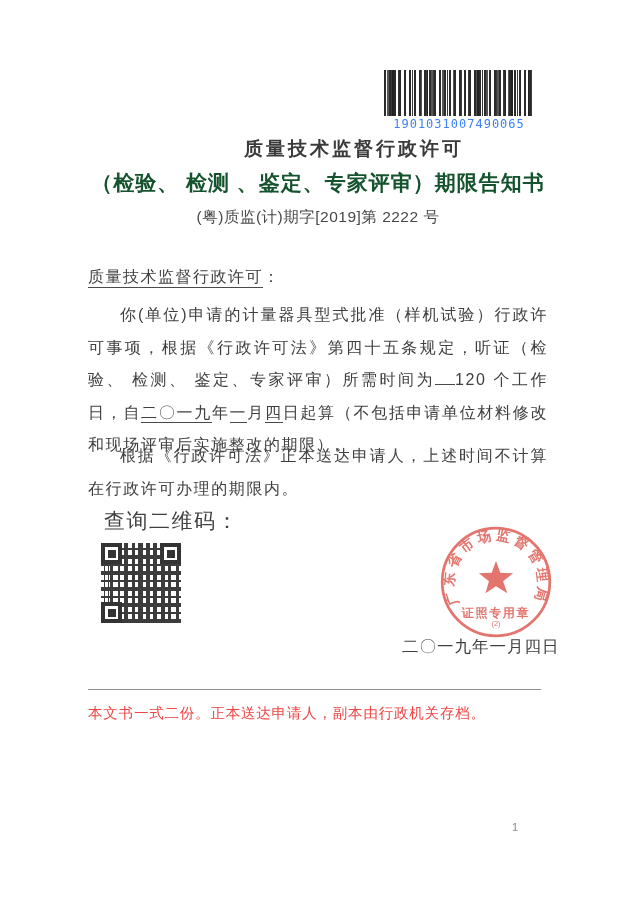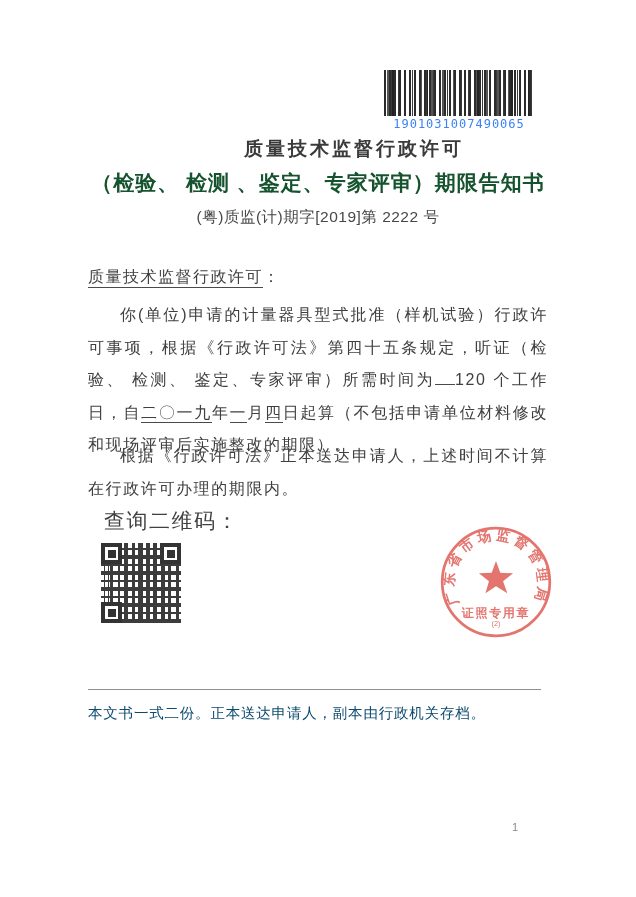--- a/index.html
+++ b/index.html
@@ -55,21 +55,21 @@
   .finder::after{content:"";position:absolute;left:2.5px;top:2.5px;width:8px;height:8px;background:#333;}
   .finder.tl{left:0;top:0;}
   .finder.tr{right:0;top:0;}
   .finder.bl{left:0;bottom:0;}
   
   .stamp{position:absolute;left:438px;top:524px;width:116px;height:116px;
     opacity:0.82;mix-blend-mode:multiply;z-index:2;}
   
   .issue-date{position:absolute;left:402px;top:636px;font-size:16.5px;letter-spacing:1px;z-index:1;}
   .divider{position:absolute;left:88px;top:689px;width:453px;height:1px;background:#8f8f8f;}
-  .footer-note{position:absolute;left:88px;top:704px;font-size:14.5px;letter-spacing:0.8px;color:#0c4a6e;}
+  .footer-note{position:absolute;left:88px;top:704px;font-size:14.5px;letter-spacing:0.8px;color:#ef4444;}
   .page-number{position:absolute;left:512px;top:821px;font-size:11px;color:#8a8a8a;}
 </style>
 </head>
 <body>
 
 <div class="page">
 
   <div class="barcode-wrap">
     <div class="barcode-bars"></div>
     <div class="barcode-number">1901031007490065</div>
@@ -102,18 +102,19 @@
     <circle cx="55" cy="55" r="51" fill="none" stroke="#dd564e" stroke-width="2.6"></circle>
     <path id="seal-arc" d="M 20.4 75 A 40 40 0 1 1 89.6 75" fill="none"></path>
     <text fill="#dd564e" font-size="13" font-weight="bold" letter-spacing="3" font-family="'Liberation Sans','DejaVu Sans',sans-serif">
       <textPath href="#seal-arc" startOffset="0" textLength="166" lengthAdjust="spacing">广东省市场监督管理局</textPath>
     </text>
     <path fill="#dd564e" d="M55,35 L59.1,46.3 L71.2,46.7 L61.7,54.2 L65.75,65.75 L55,59 L45,65.75 L48.3,54.2 L38.8,46.7 L50.9,46.3 Z"></path>
     <text x="55" y="88" text-anchor="middle" fill="#dd564e" font-size="11.5" font-weight="bold" letter-spacing="1.5" font-family="'Liberation Sans','DejaVu Sans',sans-serif">证照专用章</text>
     <text x="55" y="97" text-anchor="middle" fill="#dd564e" font-size="7" font-family="'Liberation Sans','DejaVu Sans',sans-serif">(2)</text>
   </svg>
 
+  <div class="issue-date">二〇一九年一月四日</div>
 
   <div class="divider"></div>
   <div class="footer-note">本文书一式二份。正本送达申请人，副本由行政机关存档。</div>
   <div class="page-number">1</div>
 
 </div>
 
 </body></html>

